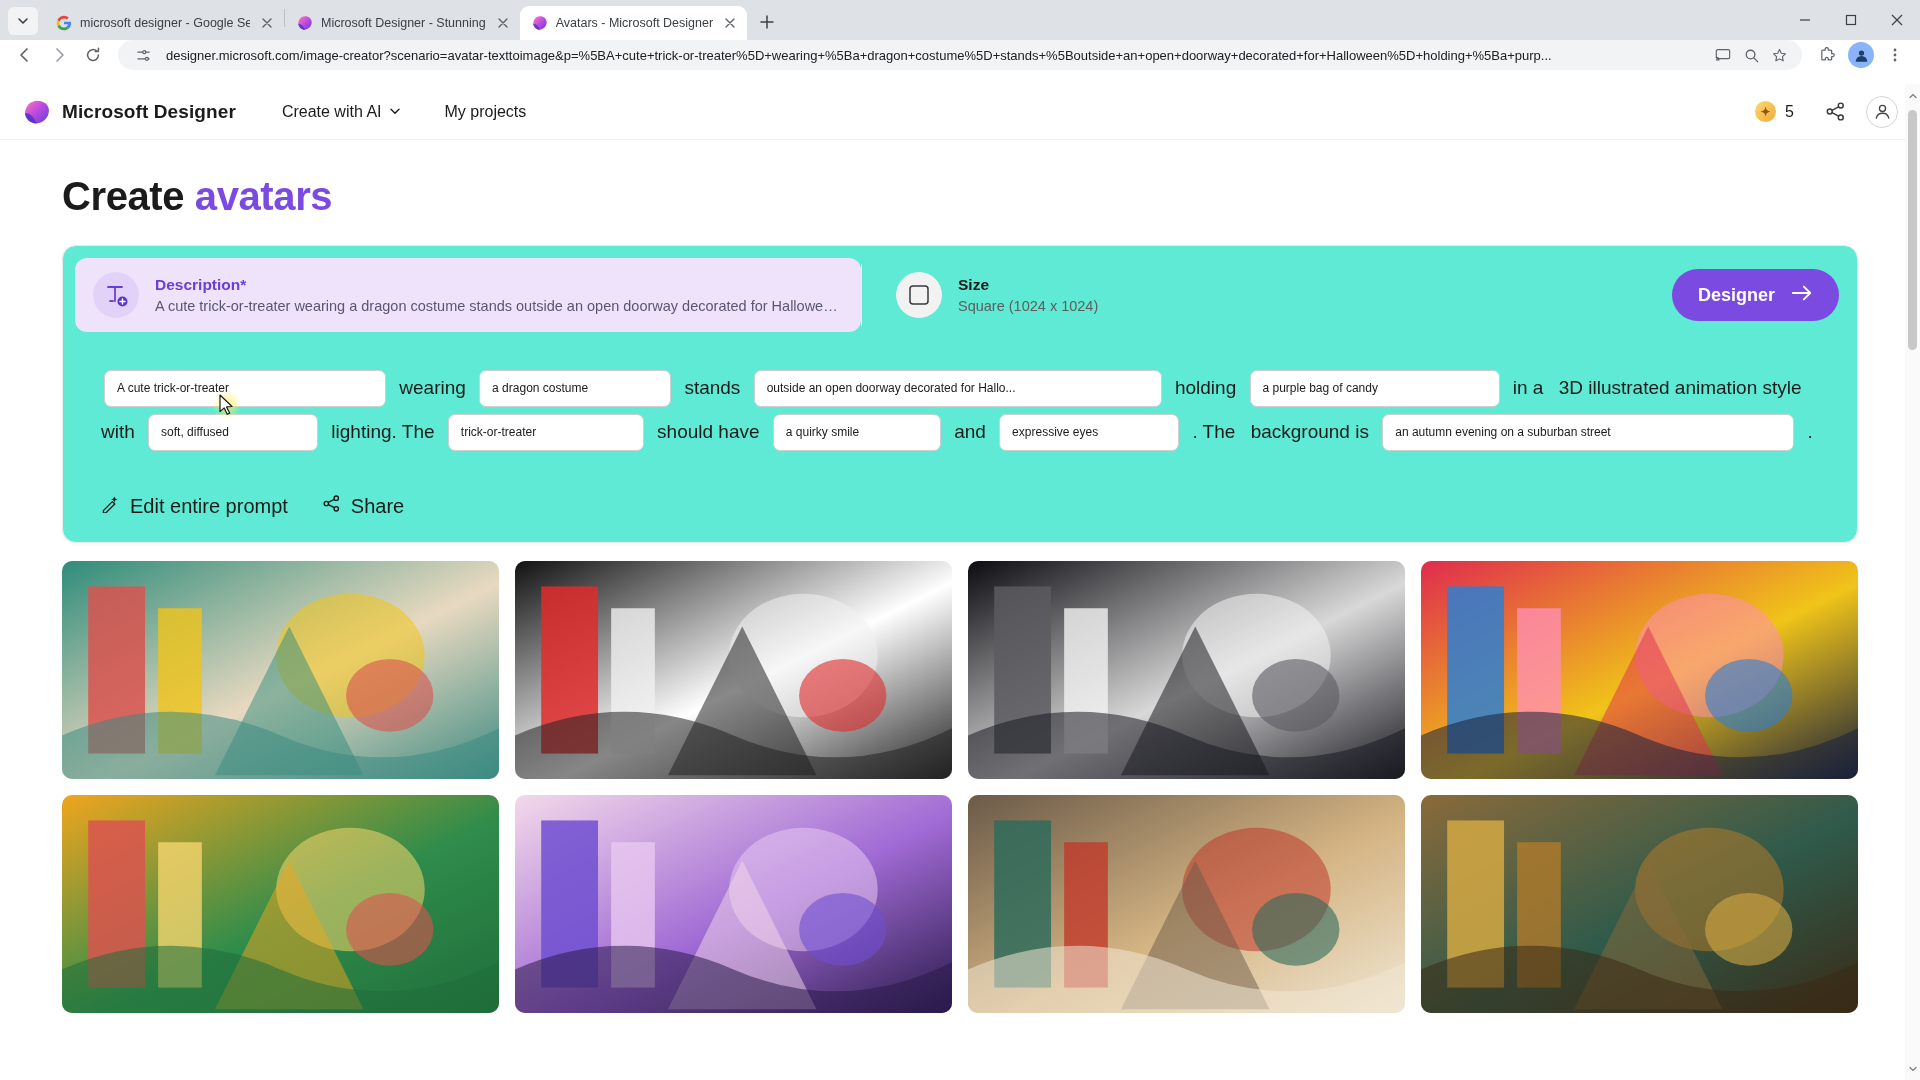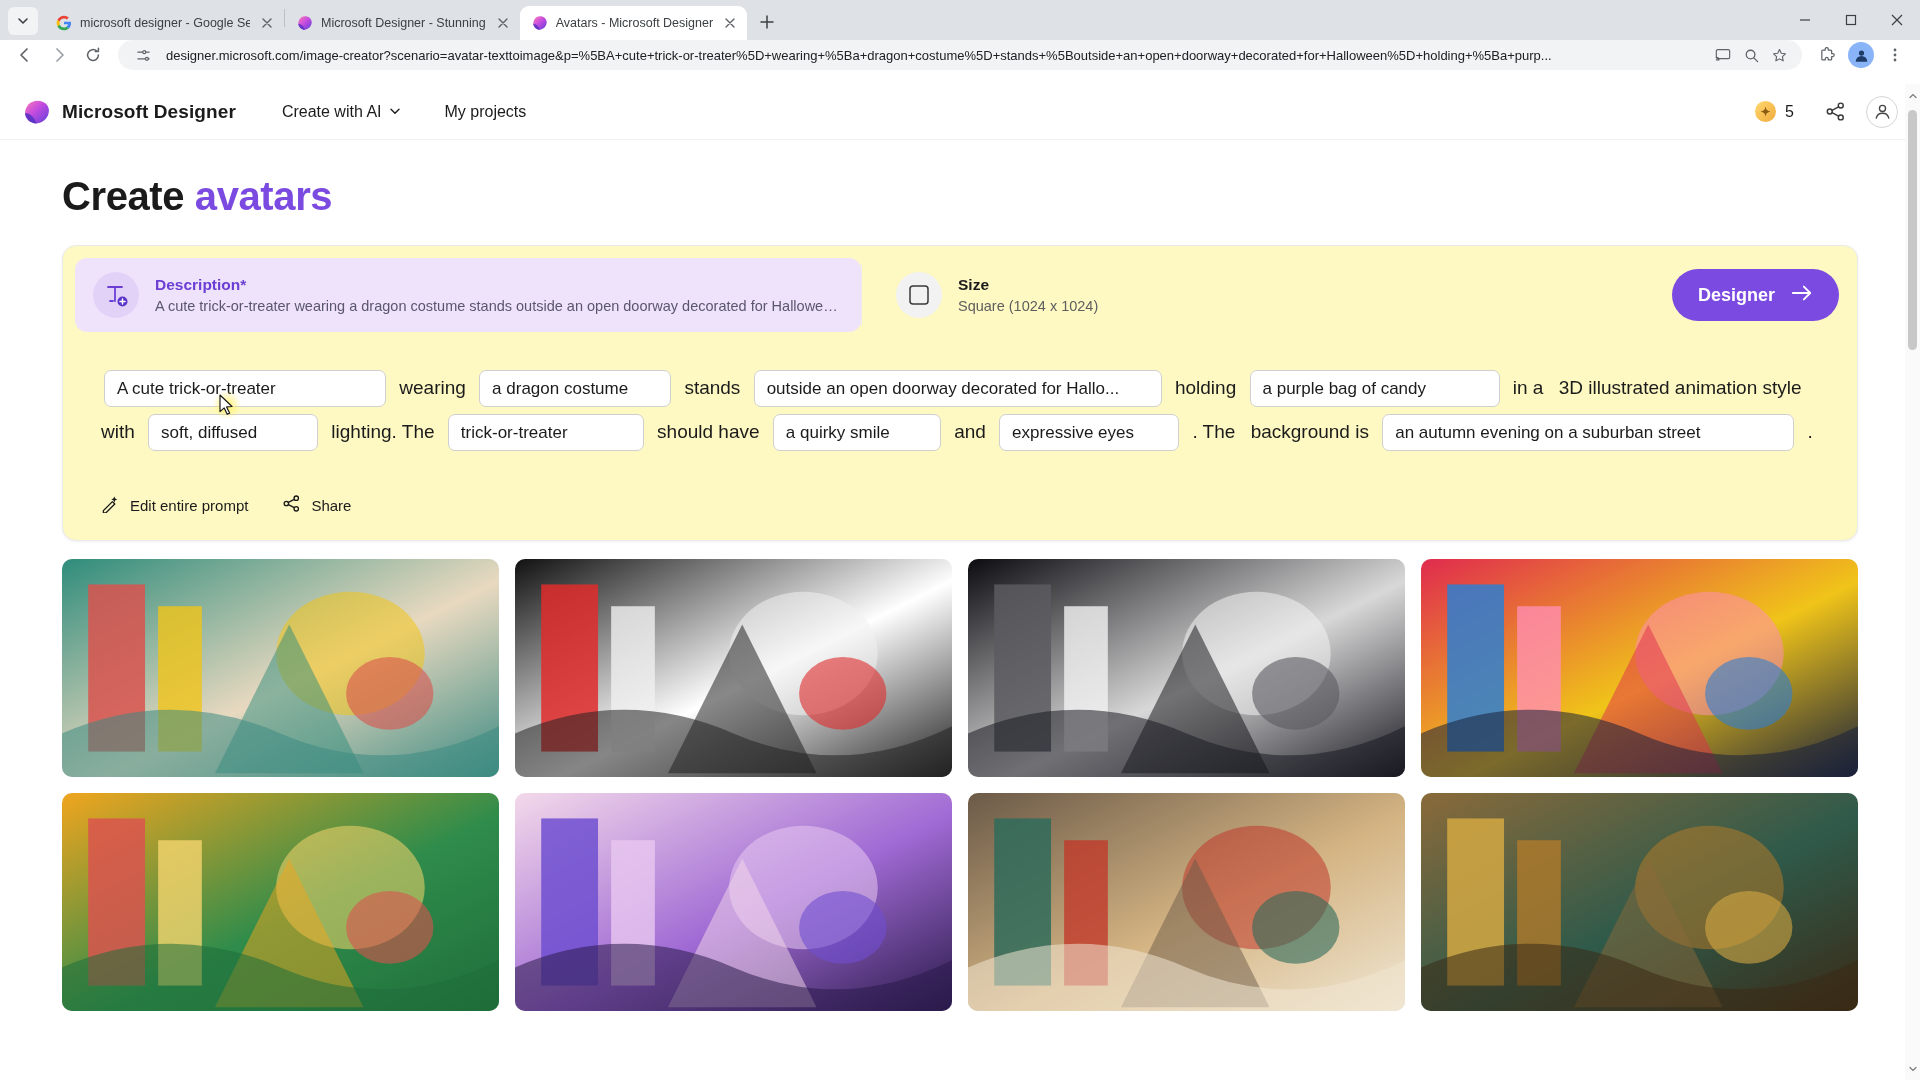--- a/index.html
+++ b/index.html
@@ -137,21 +137,21 @@
 
   .content { padding: 0 62px; }
   .page-title {
     font-size: 40px; font-weight: 700; color: #1b1b1b;
     margin: 34px 0 26px 0; letter-spacing: -.4px;
   }
   .page-title .accent { color: #7b4ae0; }
 
   
   .prompt-card {
-    background: #fef9c3; border: 1px solid #eaeaea;
+    background: #5eead4; border: 1px solid #eaeaea;
     border-radius: 14px; box-shadow: 0 1px 3px rgba(0,0,0,.06);
     overflow: hidden;
   }
   .card-top { display: flex; align-items: stretch; }
   .desc-box {
     margin: 12px 0 12px 12px; flex: none; width: 786px;
     background: #efe3fb; border-radius: 12px;
     display: flex; align-items: center; gap: 16px;
     padding: 14px 18px;
   }
@@ -194,33 +194,33 @@
 
   .prompt-body { padding: 22px 38px 0 38px; }
   .prompt-flow {
     font-size: 19px; color: #1b1b1b; line-height: 44px;
   }
   .prompt-flow .word { margin: 0 5px; }
   .slot {
     display: inline-block; vertical-align: middle;
     border: 1px solid #cfcfcf; border-radius: 7px;
     background: #fff; padding: 8px 12px;
-    font-size: 17px; color: #1b1b1b;
+    font-size: 12px; color: #1b1b1b;
     font-family: "Liberation Sans", sans-serif;
     margin: 0 3px; height: 37px; line-height: 19px;
     white-space: nowrap; overflow: hidden; text-overflow: ellipsis;
   }
 
   .prompt-actions {
     display: flex; align-items: center; gap: 34px;
     padding: 40px 38px 24px 38px;
   }
   .action {
     display: flex; align-items: center; gap: 10px;
-    font-size: 15px; color: #1b1b1b;
+    font-size: 20px; color: #1b1b1b;
   }
 
   
   .gallery {
     display: grid; grid-template-columns: repeat(4, 1fr);
     gap: 16px; margin-top: 18px;
   }
   .tile {
     height: 218px; border-radius: 10px; overflow: hidden;
     position: relative; background: #eee;

